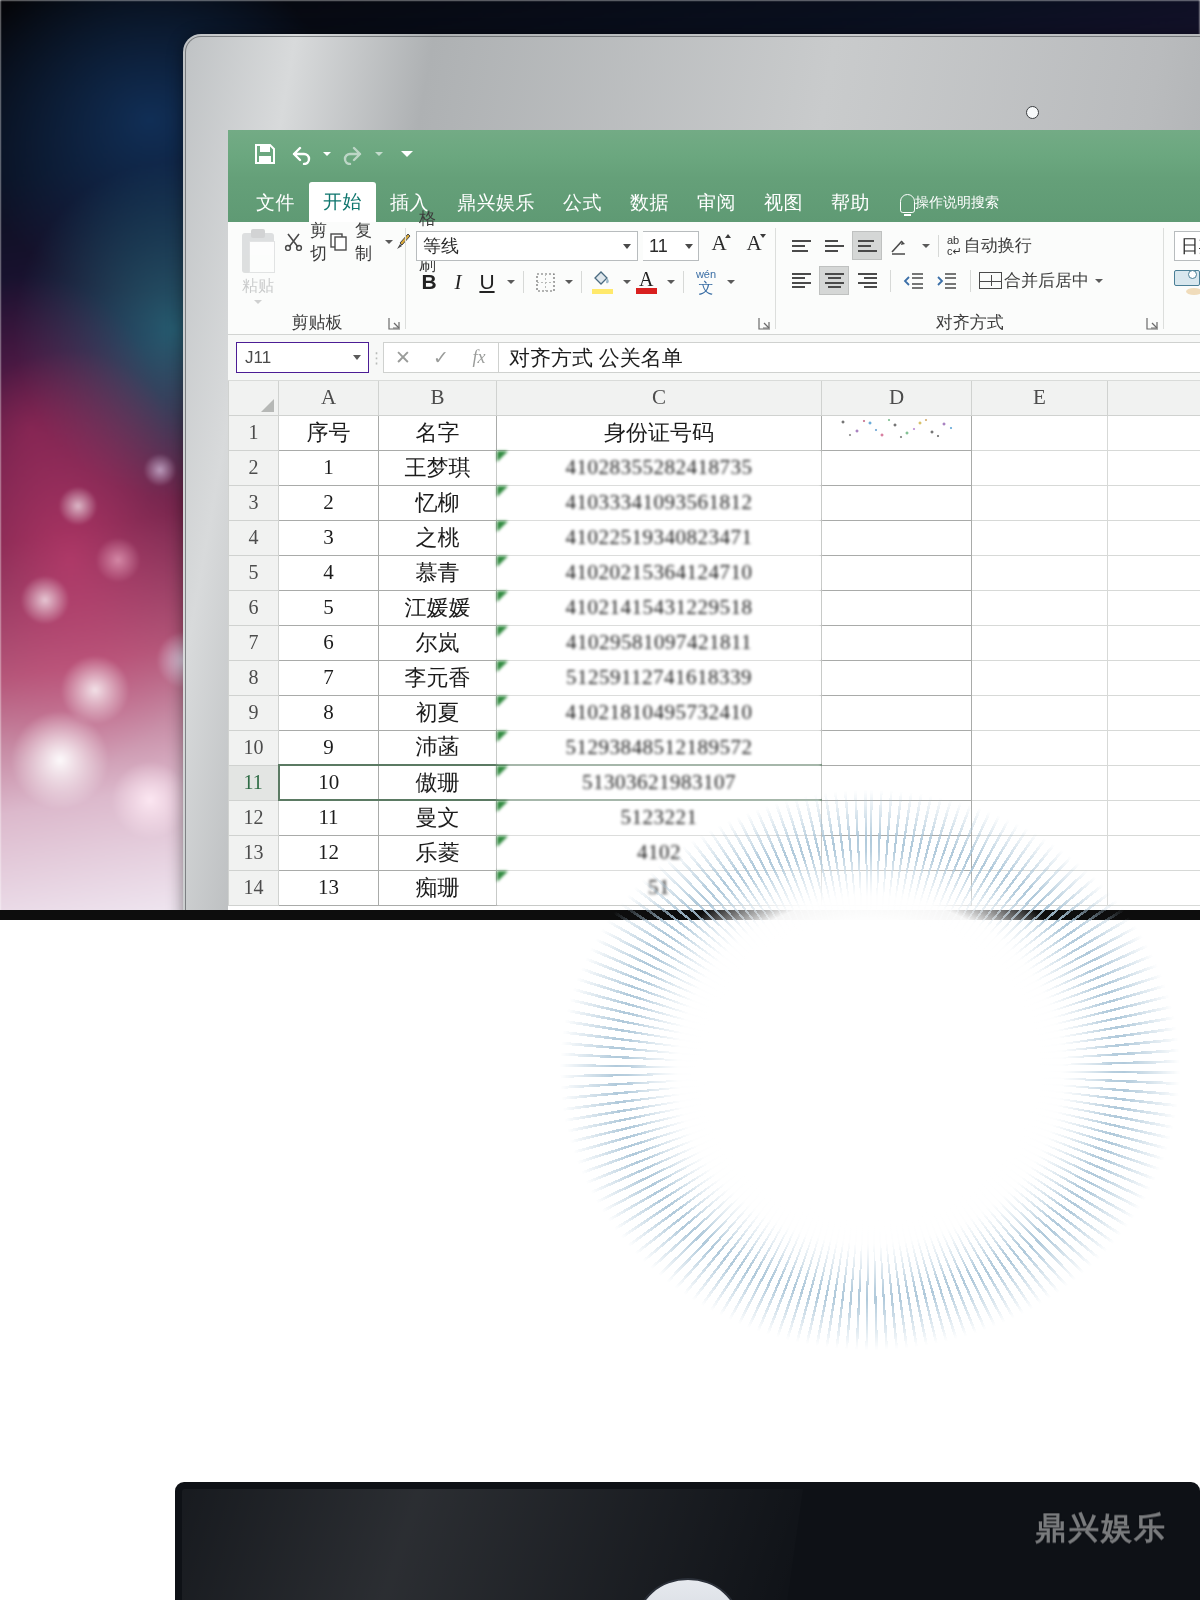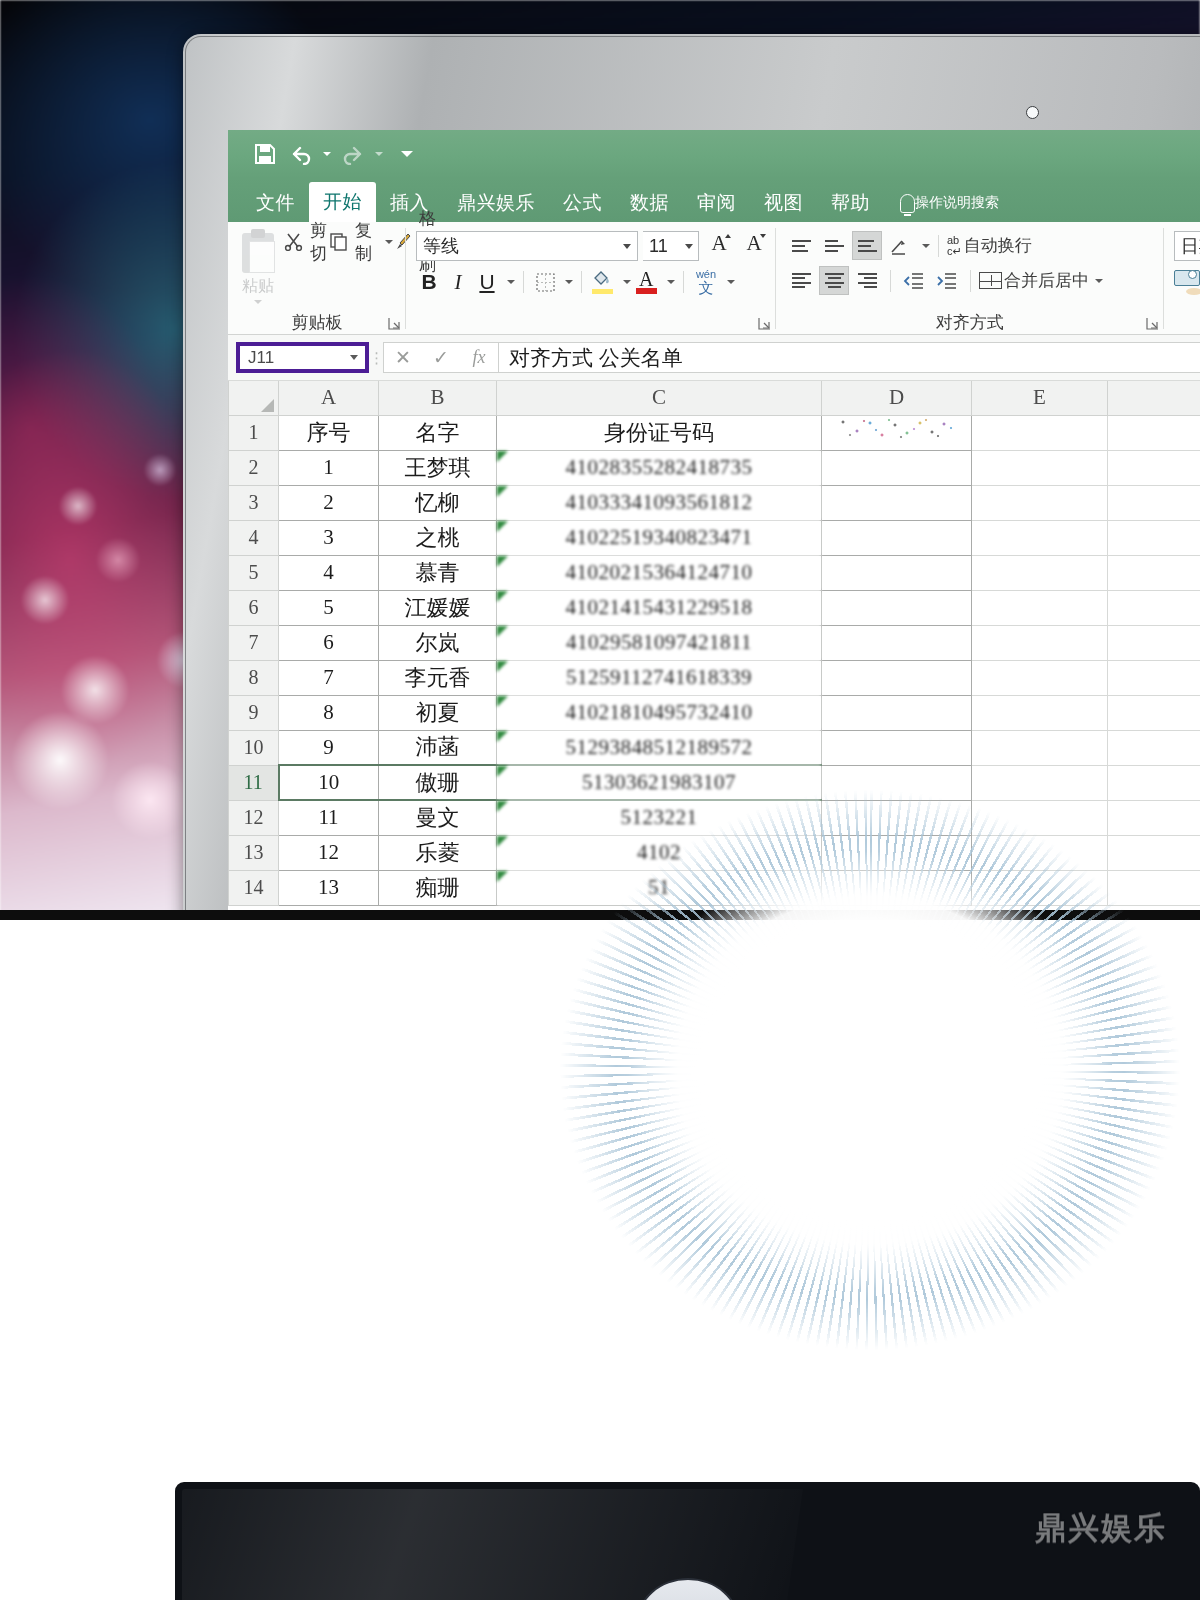--- a/index.html
+++ b/index.html
@@ -187,21 +187,21 @@
     display:flex;align-items:center;padding:0 6px;font-size:18px;color:#2b2b2b;
   }
   .money-ic{width:34px;height:26px;position:relative;}
   .money-ic .note{position:absolute;left:0;top:1px;width:26px;height:16px;border:1.6px solid #4a7f96;background:#d8e7ee;border-radius:2px;}
   .money-ic .coin{position:absolute;left:14px;top:1px;width:9px;height:9px;border-radius:50%;background:#fff;border:1.4px solid #4a7f96;}
   .money-ic .c2{position:absolute;left:12px;bottom:0;width:16px;height:7px;border-radius:50%;background:#f0dcbb;}
 
   
   .fbar { height:46px; background:#f7f8f7; display:flex; align-items:center; padding:0 0 0 8px; border-bottom:1px solid #d9dbd9;}
   .namebox{
-    width:133px;height:31px;background:#fff;border:4px solid #4c1d95;
+    width:133px;height:31px;background:#fff;border:1px solid #4c1d95;
     display:flex;align-items:center;padding:0 8px;font-size:17px;color:#4a4a4a;position:relative;
   }
   .namebox .cv{position:absolute;right:7px;width:0;height:0;border-left:4px solid transparent;border-right:4px solid transparent;border-top:5px solid #5a5a5a;}
   .fbar-dots{width:14px;text-align:center;color:#b9bbb9;font-size:15px;}
   .fbtns{display:flex;align-items:center;gap:0;background:#fff;border:1px solid #cfd1cf;height:31px;}
   .fbtns div{width:38px;height:29px;display:flex;align-items:center;justify-content:center;font-size:19px;color:#9a9c9a;}
   .fbtns div.chk{color:#9a9c9a;}
   .fbtns div.fx{font-style:italic;font-family:"Liberation Serif",serif;font-size:18px;}
   .finput{
     flex:1;height:31px;background:#fff;border:1px solid #cfd1cf;border-left:none;

